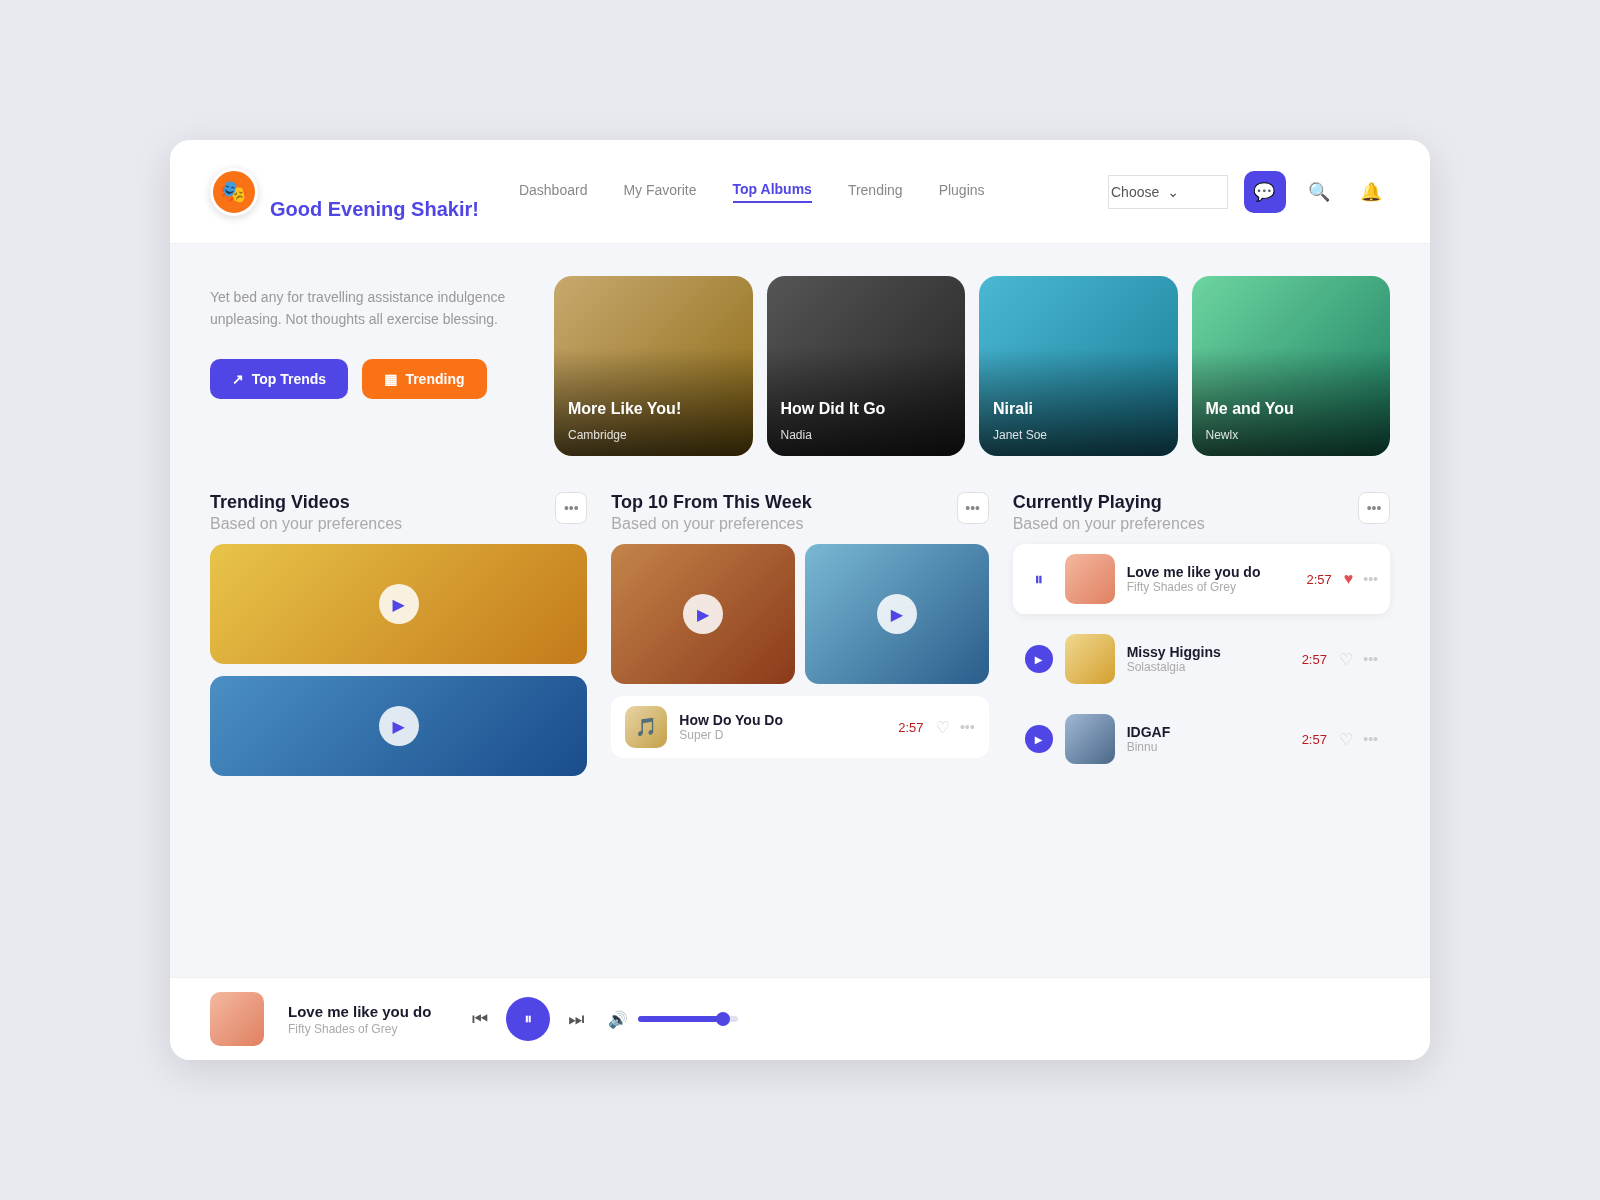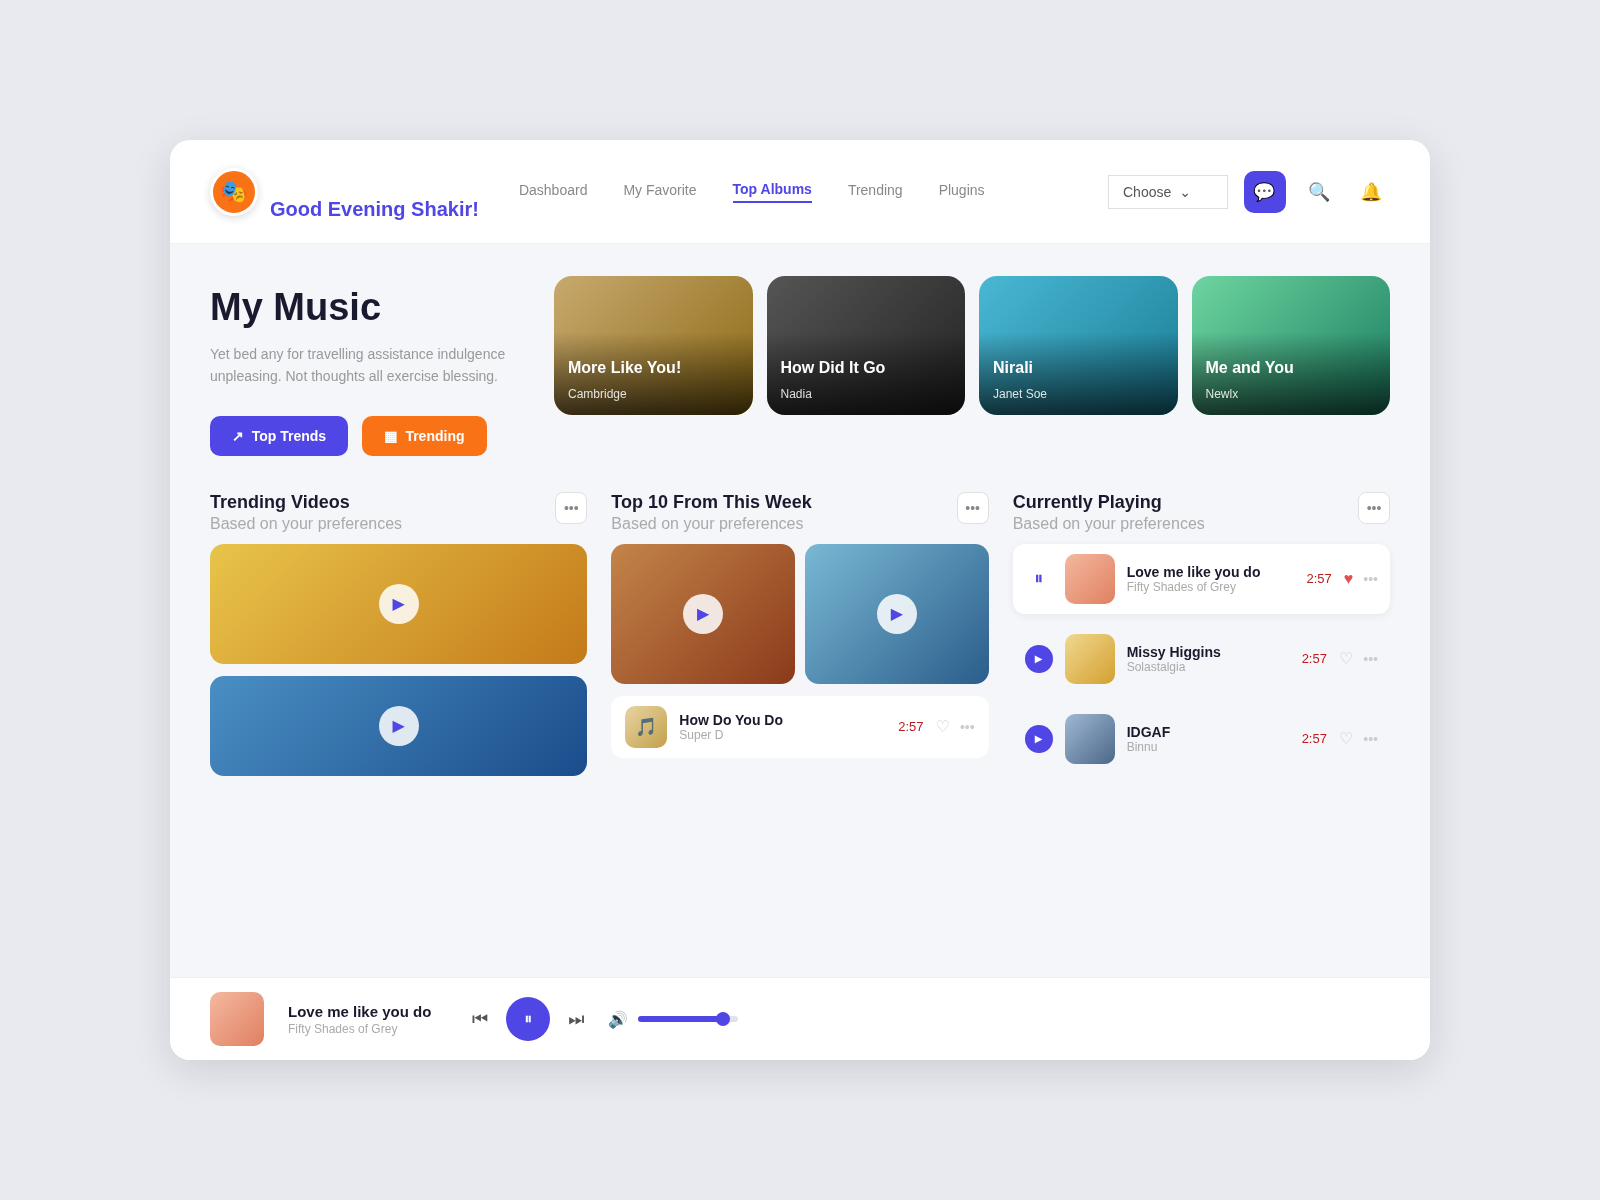--- a/index.html
+++ b/index.html
@@ -76,21 +76,21 @@
       border-bottom: 2px solid #4F46E5;
     }
     .header-right {
       display: flex;
       align-items: center;
       gap: 16px;
     }
     .choose-select {
       border: 1px solid #e0e0e0;
       border-radius: 0;
-      padding: 8px 14px;
+      padding: 8px 2px;
       font-size: 14px;
       color: #555;
       background: #fff;
       cursor: pointer;
       display: flex;
       align-items: center;
       gap: 8px;
       min-width: 120px;
     }
     .chat-btn {
@@ -183,21 +183,21 @@
     .album-cards {
       display: flex;
       gap: 14px;
       flex: 1;
     }
     .album-card {
       border-radius: 18px;
       overflow: hidden;
       position: relative;
       flex: 1;
-      height: 139px;
+      height: 180px;
       cursor: pointer;
     }
     .album-card-gradient {
       position: absolute;
       bottom: 0;
       left: 0;
       right: 0;
       height: 60%;
       background: linear-gradient(to top, rgba(0,0,0,0.7), transparent);
       border-radius: 0 0 18px 18px;
@@ -519,21 +519,20 @@
       <div class="icon-btn">
         <span>🔔</span>
       </div>
     </div>
   </header>
 
   <div class="main-content">
 
     <div class="hero-section">
       <div class="hero-text">
-        <h1 class="hero-title">My Music</h1>
         <p class="hero-desc">Yet bed any for travelling assistance indulgence unpleasing. Not thoughts all exercise blessing.</p>
         <div class="hero-buttons">
           <button class="btn-top-trends">
             <span>↗</span>
             <span>Top Trends</span>
           </button>
           <button class="btn-trending">
             <span>▦</span>
             <span>Trending</span>
           </button>

